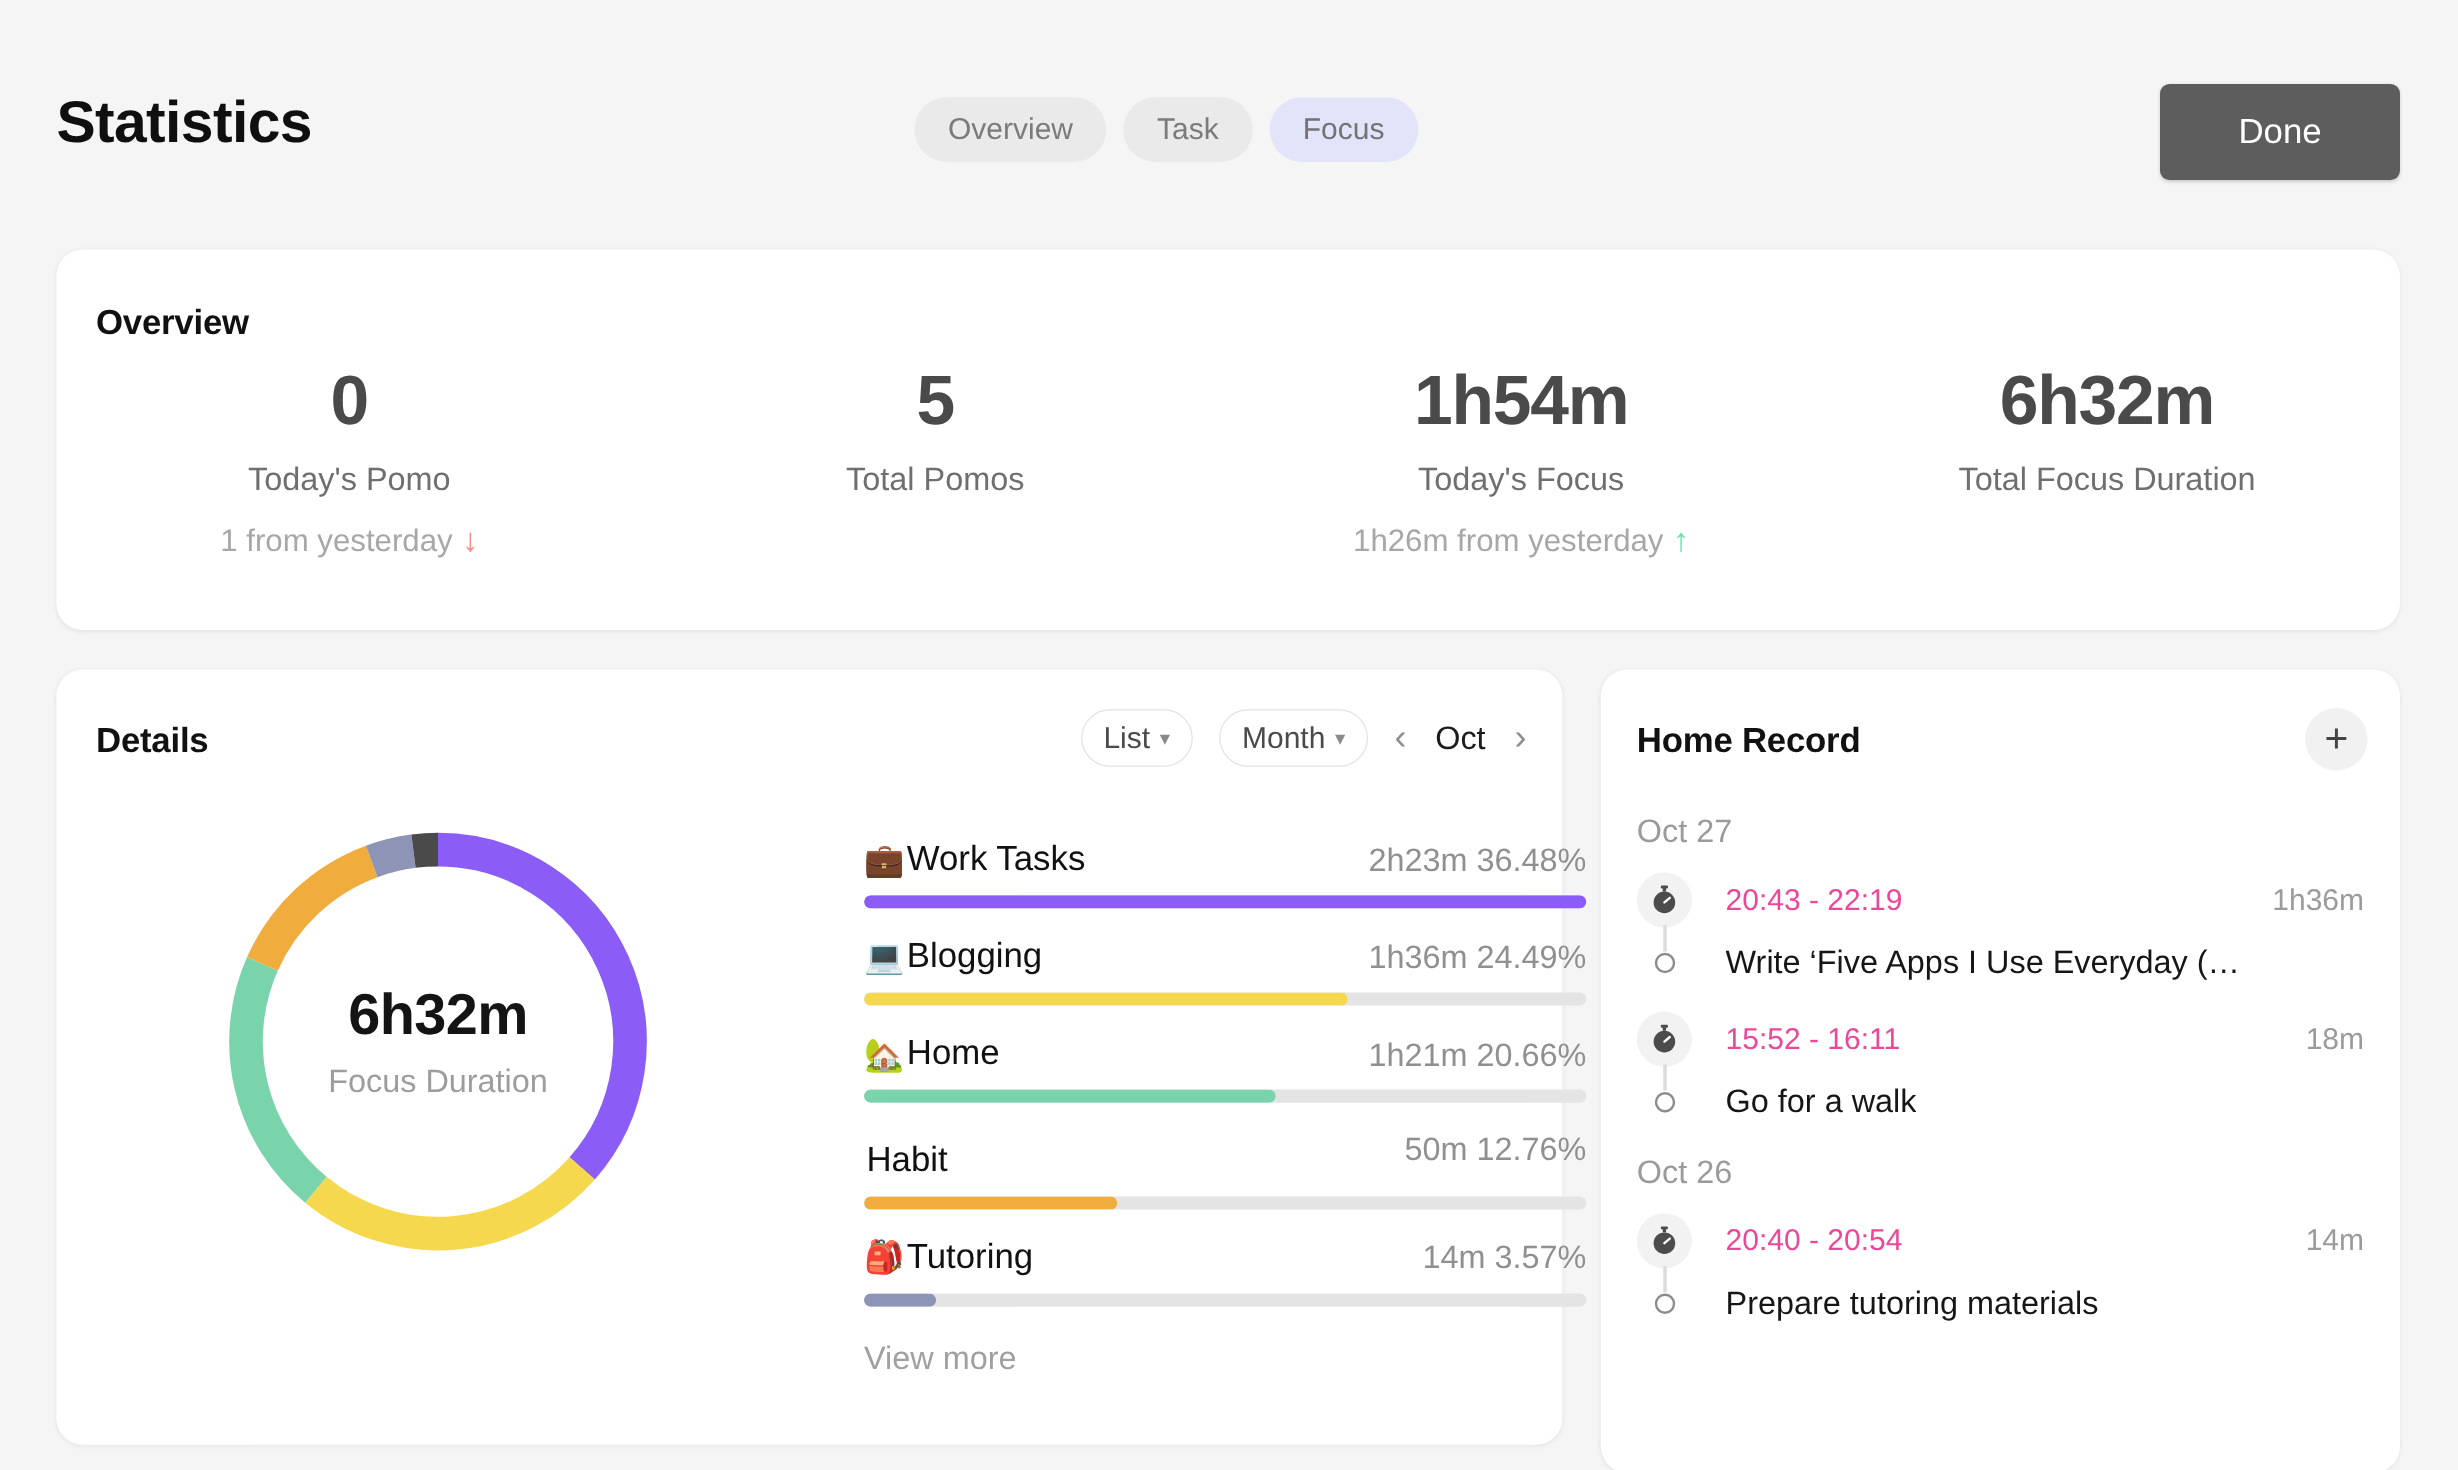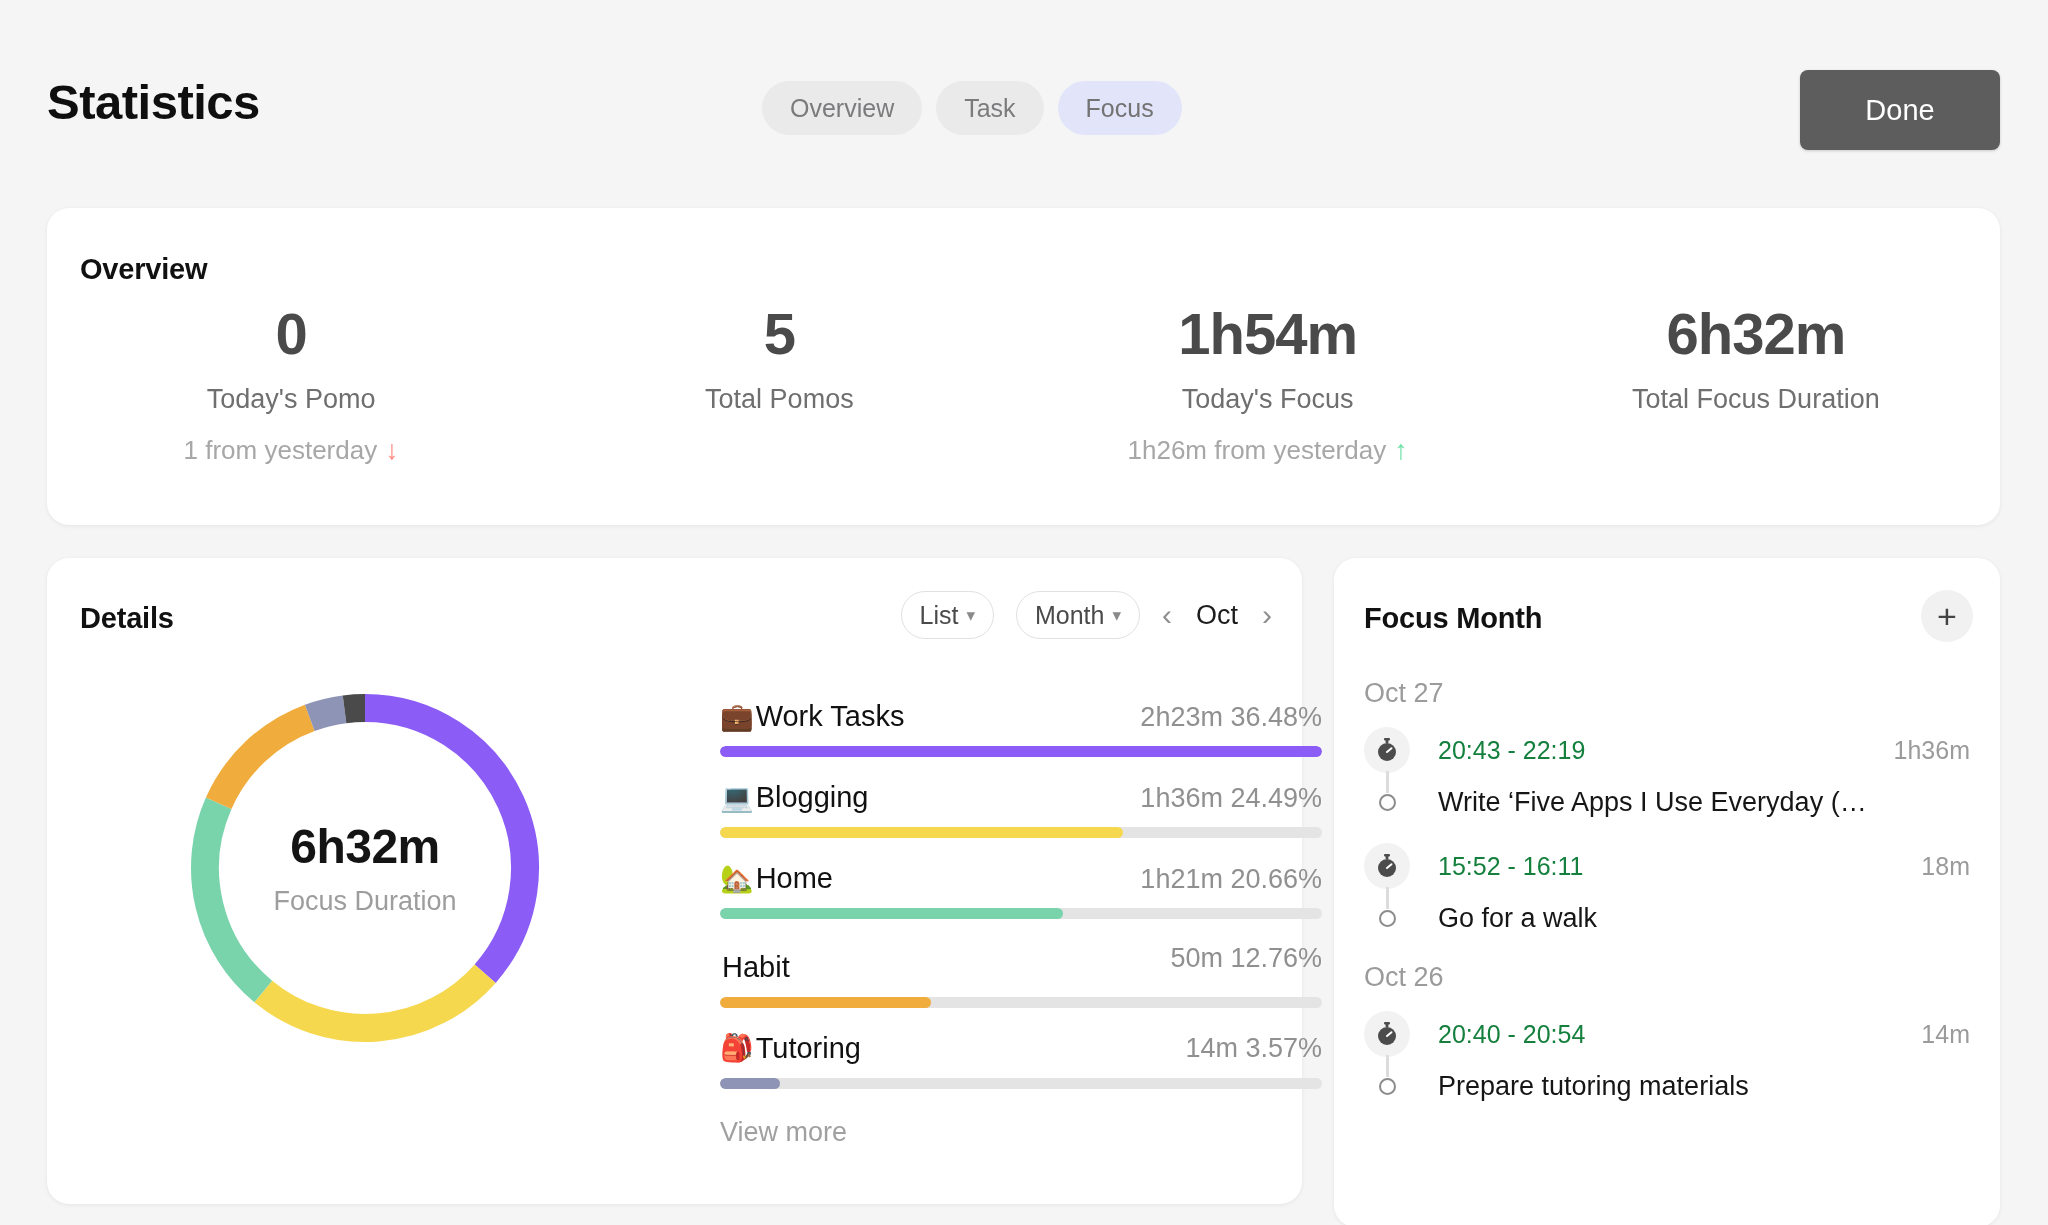--- a/index.html
+++ b/index.html
@@ -111,21 +111,21 @@
     font-size: 34px; color: #444; line-height: 1; font-weight: 300;
   }
   .record-list { position: absolute; left: 0; top: 105px; width: 100%; }
   .record-date { font-size: 27px; color: #9b9b9b; padding: 15px 30px 6px 30px; }
   .record-item { position: relative; padding: 12px 30px 6px 30px; }
   .record-line1 { display: flex; align-items: center; }
   .stopwatch {
     width: 46px; height: 46px; border-radius: 50%; background: #f2f2f2;
     display: flex; align-items: center; justify-content: center; flex: 0 0 46px;
   }
-  .record-time { margin-left: 28px; font-size: 25px; color: #15803d; }
+  .record-time { margin-left: 28px; font-size: 25px; color: #ec4899; }
   .record-dur { margin-left: auto; font-size: 25px; color: #9b9b9b; }
   .record-line2 { display: flex; align-items: center; margin-top: 6px; }
   .circle-dot {
     width: 46px; height: 46px; flex: 0 0 46px;
     display: flex; align-items: center; justify-content: center;
   }
   .circle-dot i { display: block; width: 17px; height: 17px; border-radius: 50%; border: 2px solid #8c8c8c; }
   .record-task { margin-left: 28px; font-size: 27px; color: #161616; white-space: nowrap; overflow: hidden; }
   .connector {
     position: absolute; left: 52px; top: 56px; width: 3px; height: 22px; background: #dcdcdc;
@@ -282,21 +282,21 @@
           </div>
           <div class="legend-track">
             <div class="legend-fill" style="width: 10%; background: rgb(141, 148, 181);"></div>
           </div>
         </div>
         <div class="view-more">View more</div>
       </div>
   </div>
 
   <div class="card" id="record-card">
-    <div class="card-title">Focus Month</div>
+    <div class="card-title">Home Record</div>
     <button class="add-btn">+</button>
     <div class="record-list" id="record-list">
         <div class="record-date">Oct 27</div>
         <div class="record-item">
           <div class="connector"></div>
           <div class="record-line1">
             <span class="stopwatch">
               <svg width="26" height="26" viewBox="0 0 26 26">
                 <rect x="10" y="1" width="6" height="2.4" rx="1" fill="#4c4c4c"></rect>
                 <rect x="11.6" y="3" width="2.8" height="3" fill="#4c4c4c"></rect>

